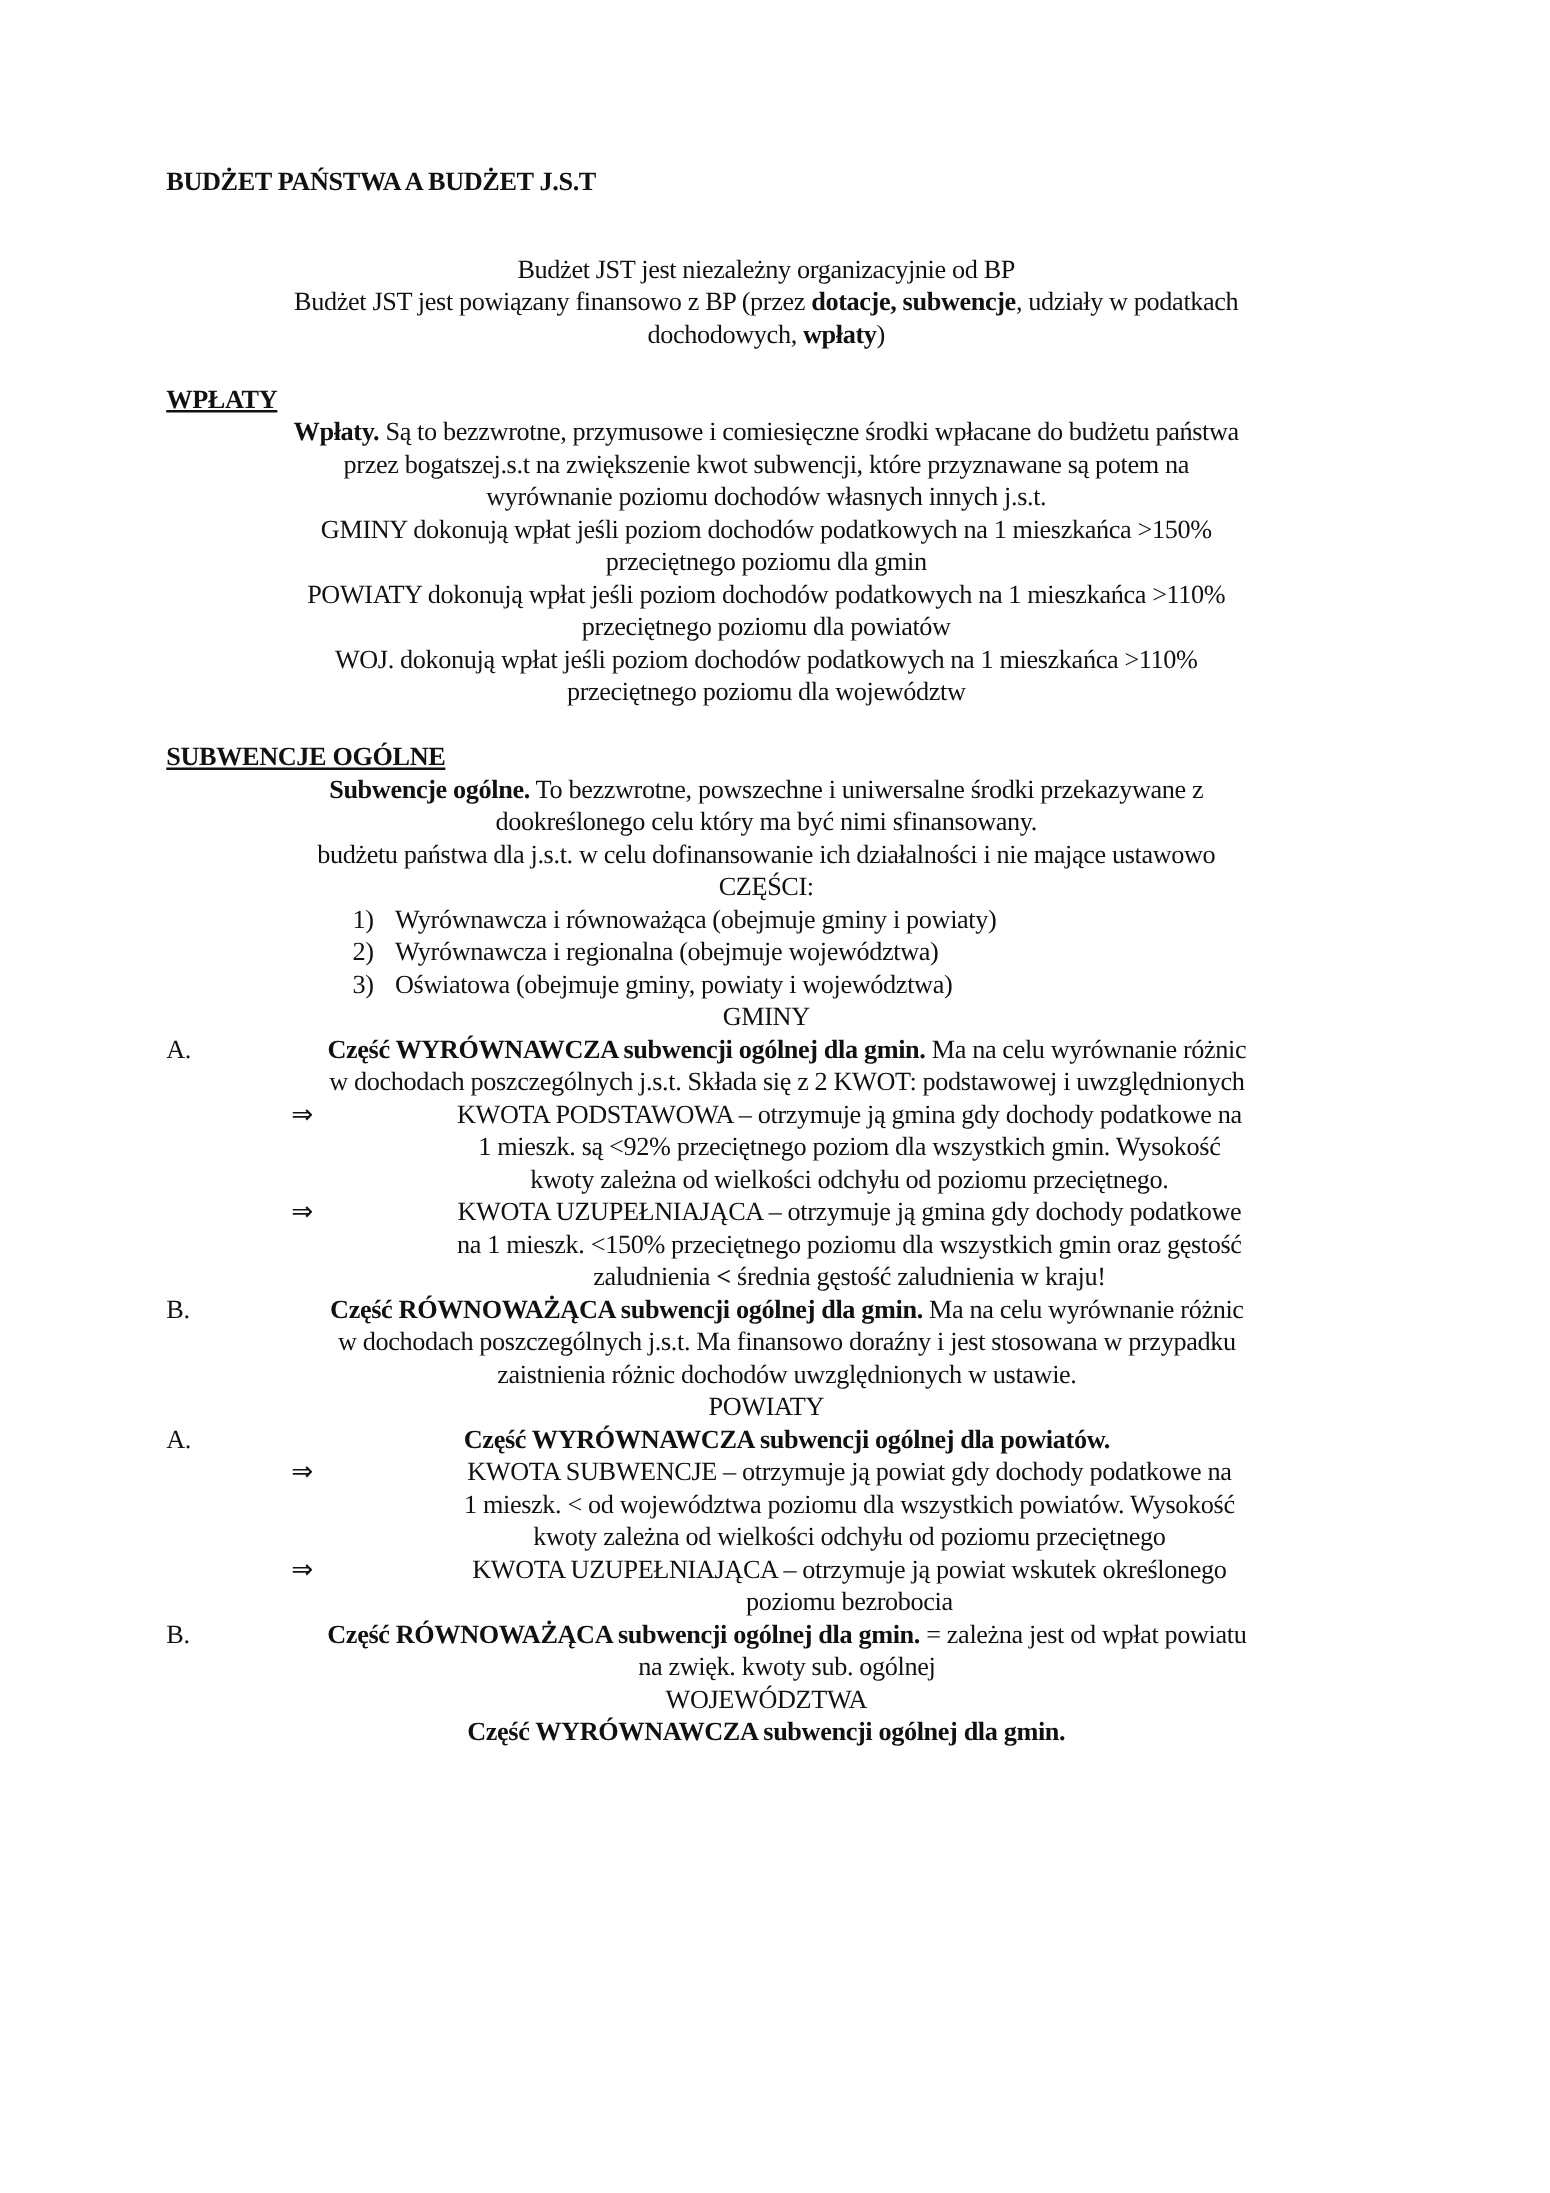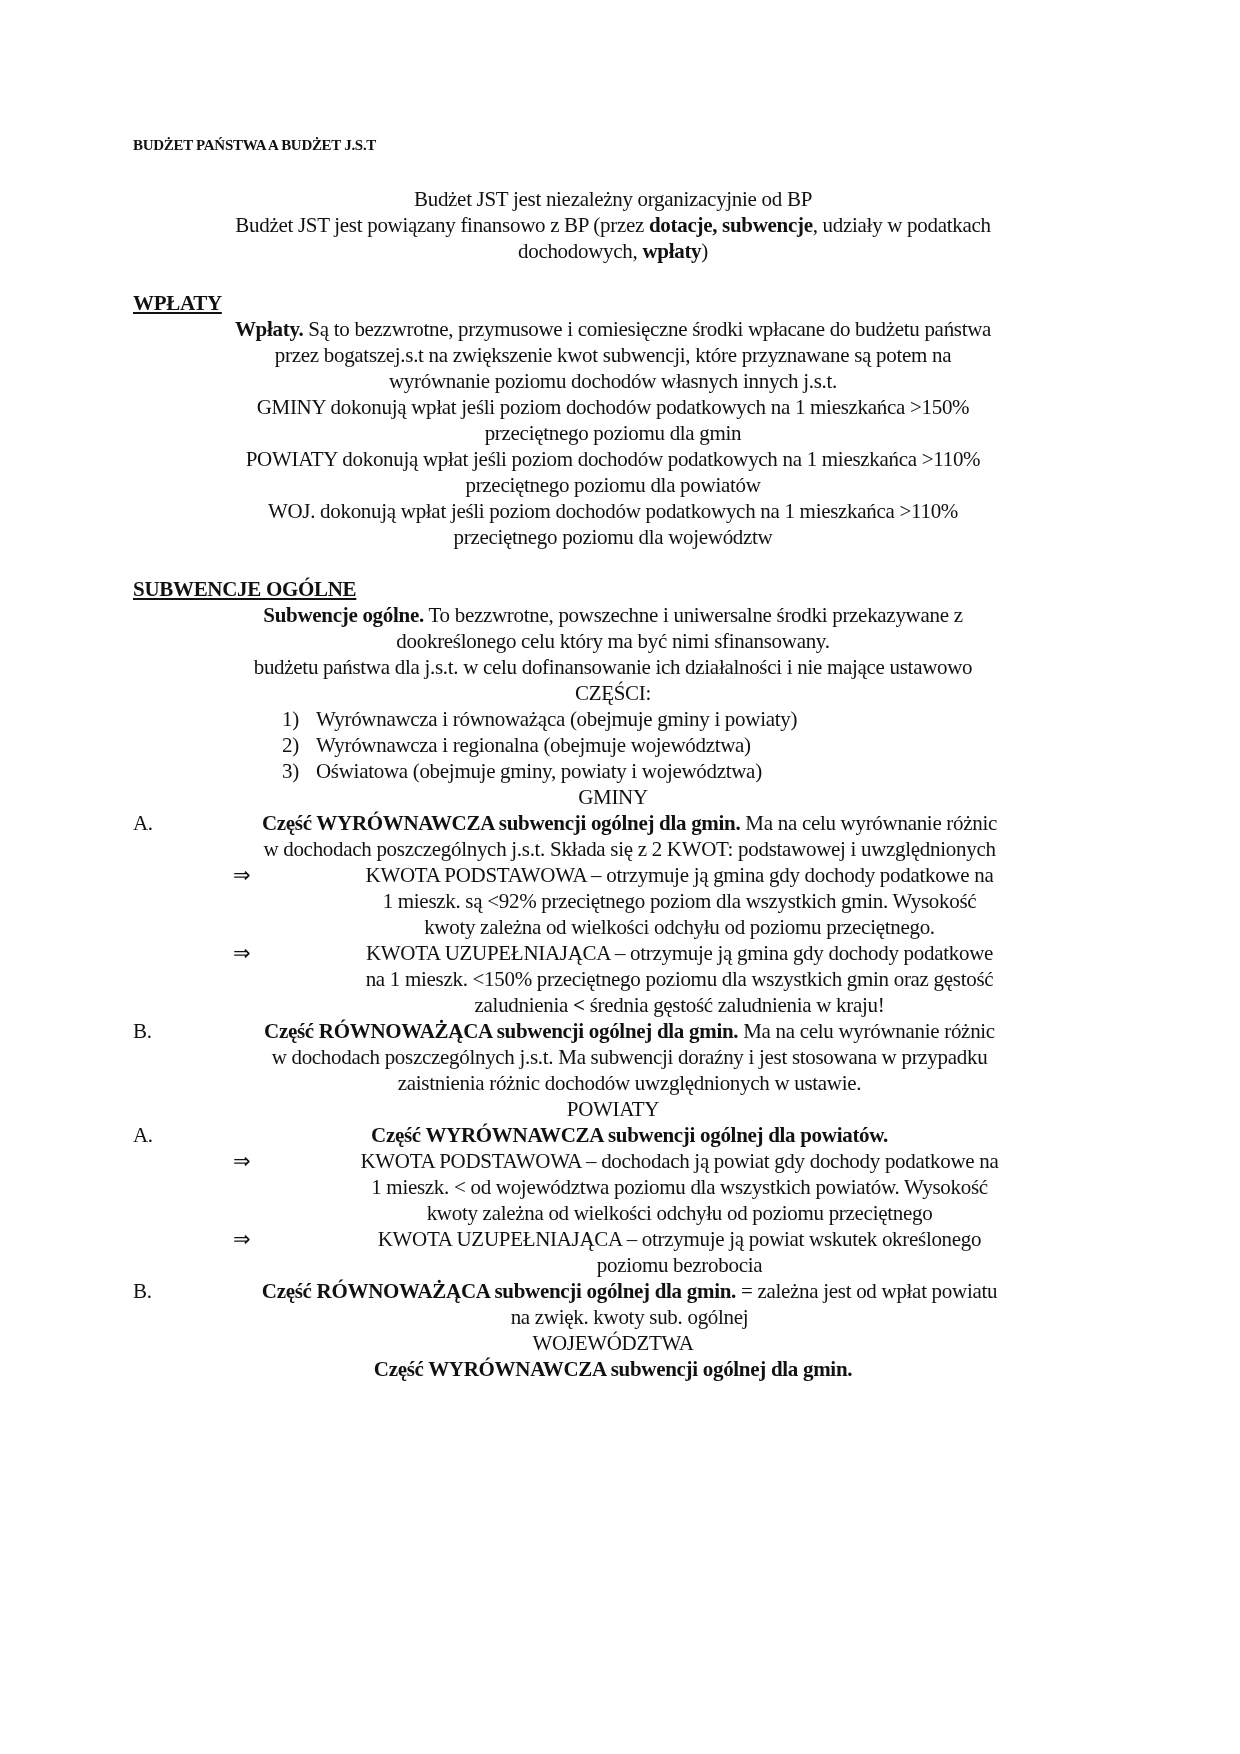--- a/index.html
+++ b/index.html
@@ -2,21 +2,21 @@
 <html><head>
 <meta charset="utf-8">
 <style>
   html, body { margin: 0; padding: 0; background: #ffffff; }
   body { width: 1240px; height: 1754px; position: relative; overflow: hidden; }
   .page {
     position: absolute; left: 133px; top: 130px; width: 960px;
     font-family: "Liberation Serif", serif; font-size: 21px; line-height: 26px;
     color: #111111; letter-spacing: -0.3px;
   }
-  .title { font-weight: bold; font-size: 15px; margin-top: 0; margin-bottom: 26px; line-height: 30px; }
+  .title { font-weight: bold; font-size: 21px; margin-top: 0; margin-bottom: 42px; line-height: 30px; }
   .line { white-space: nowrap; text-align: center; }
   .b { font-weight: bold; }
   .u { }
   .sec-head { font-weight: bold; text-decoration: underline; margin-top: 26px; }
   .num-list { margin-left: 149px; }
   .num-item { display: flex; }
   .num-item .n { width: 34px; }
   .alpha { display: flex; }
   .alpha .lbl { width: 33px; flex: none; }
   .alpha .body { flex: 1; }
@@ -103,36 +103,36 @@
     <div class="body">
       <div class="line">KWOTA UZUPEŁNIAJĄCA – otrzymuje ją gmina gdy dochody podatkowe</div>
       <div class="line"><span>na 1 mieszk. &lt;150% przeciętnego poziomu dla wszystkich gmin oraz </span><span class="u">gęstość</span></div>
       <div class="line"><span class="u">zaludnienia</span><span class="b"> &lt; </span><span class="u">średnia gęstość zaludnienia w kraju!</span></div>
     </div>
   </div>
   <div class="alpha">
     <span class="lbl">B.</span>
     <div class="body">
       <div class="line"><span class="b">Część RÓWNOWAŻĄCA subwencji ogólnej dla gmin.</span><span> Ma na celu wyrównanie różnic</span></div>
-      <div class="line">w dochodach poszczególnych j.s.t. Ma subwencji doraźny i jest stosowana w przypadku</div>
+      <div class="line">w dochodach poszczególnych j.s.t. Ma finansowo doraźny i jest stosowana w przypadku</div>
       <div class="line">zaistnienia różnic dochodów uwzględnionych w ustawie.</div>
     </div>
   </div>
 
   <div class="line">POWIATY</div>
   <div class="alpha">
     <span class="lbl">A.</span>
     <div class="body">
       <div class="line b">Część WYRÓWNAWCZA subwencji ogólnej dla powiatów.</div>
     </div>
   </div>
   <div class="arrow-item">
     <span class="ar">⇒</span>
     <div class="body">
-      <div class="line">KWOTA PODSTAWOWA – dochodach ją powiat gdy dochody podatkowe na</div>
+      <div class="line">KWOTA SUBWENCJE – otrzymuje ją powiat gdy dochody podatkowe na</div>
       <div class="line"><span>1 mieszk. </span><span class="u">&lt;</span><span> od województwa poziomu dla wszystkich powiatów. Wysokość</span></div>
       <div class="line">kwoty zależna od wielkości odchyłu od poziomu przeciętnego</div>
     </div>
   </div>
   <div class="arrow-item">
     <span class="ar">⇒</span>
     <div class="body">
       <div class="line"><span>KWOTA UZUPEŁNIAJĄCA – </span><span class="u">otrzymuje ją powiat wskutek określonego</span></div>
       <div class="line"><span class="u">poziomu bezrobocia</span></div>
     </div>

